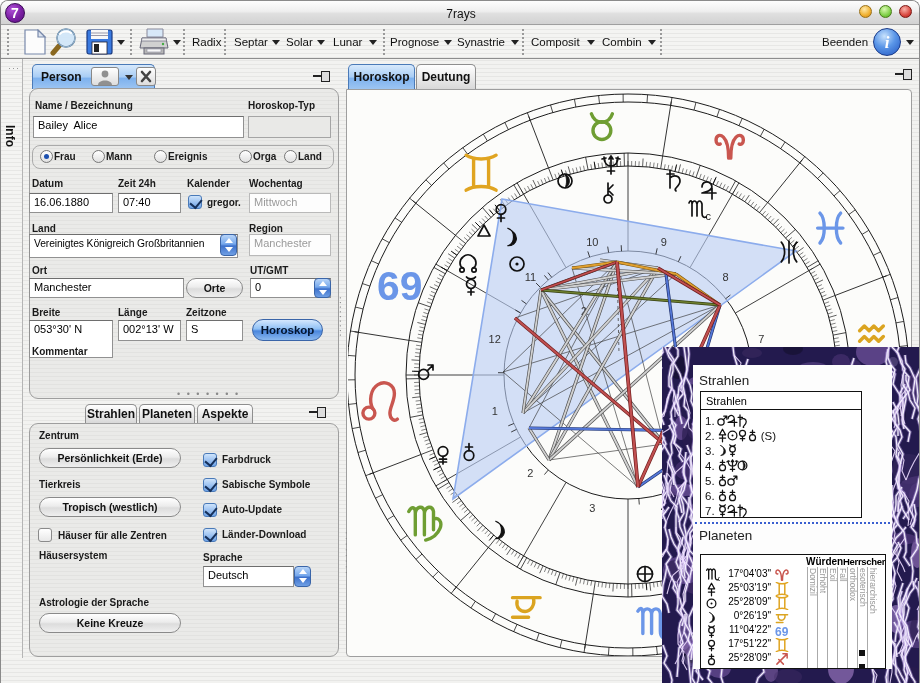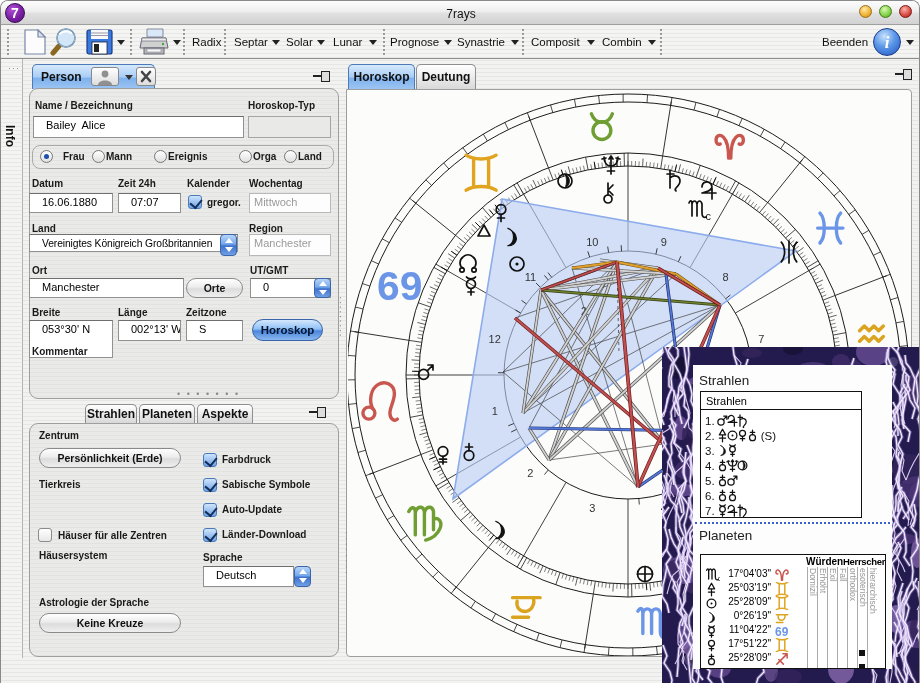--- a/index.html
+++ b/index.html
@@ -15,21 +15,21 @@
 .tl { position:absolute; top:4px; width:13px; height:13px; border-radius:50%; }
 #toolbar { position:absolute; left:0; top:25px; width:920px; height:33px; border-bottom:1px solid #8d8d8d; }
 .tbtext { position:absolute; top:10px; font-size:11.5px; color:#111; }
 .tsep { position:absolute; top:3px; height:26px; width:0; border-left:2px dotted #9a9a9a; }
 .darr { position:absolute; width:0; height:0; border-left:4px solid transparent; border-right:4px solid transparent; border-top:5px solid #222; }
 #infostrip { position:absolute; left:0; top:58px; width:22px; height:599px; border-right:1px solid #b5b5b5; }
 #infotext { position:absolute; left:-6px; top:74px; width:30px; font-size:12px; font-weight:bold; color:#111; transform:rotate(90deg); transform-origin:center; }
 .panel { position:absolute; border:1px solid #9e9e9e; border-radius:9px;
   background:repeating-linear-gradient(to bottom,#eaeae8 0px,#eaeae8 3px,#e2e2e0 3px,#e2e2e0 4px); }
 .lbl { position:absolute; font-size:10px; font-weight:bold; color:#1a1a1a; white-space:nowrap; }
-.inp { position:absolute; background:#fff; border:1px solid #919191; border-top-color:#6e6e6e; font-size:11px; color:#000; padding:2px 12px; white-space:nowrap; overflow:hidden;}
+.inp { position:absolute; background:#fff; border:1px solid #919191; border-top-color:#6e6e6e; font-size:11px; color:#000; padding:2px 4px; white-space:nowrap; overflow:hidden;}
 .inpd { position:absolute; background:#fdfdfd; border:1px solid #b9b9b9; font-size:11px; color:#9a9a9a; padding:2px 4px; white-space:nowrap; overflow:hidden;}
 .tab { position:absolute; height:25px; border:1px solid #8e8e8e; border-bottom:none; border-radius:5px 5px 0 0;
   background:linear-gradient(to bottom,#ffffff,#e8e8e8 60%,#d8d8d8); font-size:12px; font-weight:bold; color:#111; text-align:center; }
 .tabsel { background:linear-gradient(to bottom,#d7e9fc 0%,#a8cdf5 50%,#7db1ee 55%,#9dc5f2 100%); border-color:#4a7ab8; font-weight:bold; }
 .pill { position:absolute; border:1px solid #8a8a8a; border-radius:10px;
   background:linear-gradient(to bottom,#ffffff,#ececec 45%,#dcdcdc 55%,#efefef); font-size:10.5px; font-weight:bold; color:#111; text-align:center; }
 .bluepill { position:absolute; border:1px solid #3a65a8; border-radius:11px;
   background:linear-gradient(to bottom,#d5e8fd 0%,#8fc0f5 45%,#4a86dd 55%,#8ab8ef 100%); font-size:11.5px; font-weight:bold; color:#03142e; text-align:center; }
 .stepper { position:absolute; width:17px; border-radius:4px; background:linear-gradient(to bottom,#b7d4f8 0%,#76a8ec 45%,#3e72cc 55%,#6f9fe4 100%); border:1px solid #3a65a8; }
 .uarr { position:absolute; left:4px; width:0; height:0; border-left:4px solid transparent; border-right:4px solid transparent; border-bottom:5px solid #fff; }
@@ -135,41 +135,41 @@
         </svg></span>
 </div>
 <div class="pin" style="left:312px;top:70px;"></div>
 <div class="panel" style="left:28px;top:87px;width:310px;height:311px;"></div>
 <div class="lbl" style="left:34px;top:99px;">Name / Bezeichnung</div>
 <div class="lbl" style="left:247px;top:99px;">Horoskop-Typ</div>
 <div class="inp" style="left:32px;top:115px;width:211px;height:22px;">Bailey&nbsp; Alice</div>
 <div class="inp" style="left:247px;top:115px;width:83px;height:22px;background:#e9e9e7;border-color:#a5a5a5;"></div>
 <div class="grp" style="left:31px;top:144px;width:302px;height:24px;"></div>
 <div class="rad radsel" style="left:39px;top:149px;"></div>
-<div class="lbl" style="left:62px;top:150px;text-align:center;">Frau</div>
+<div class="lbl" style="left:53px;top:150px;text-align:center;">Frau</div>
 <div class="rad" style="left:91px;top:149px;"></div>
 <div class="lbl" style="left:105px;top:150px;">Mann</div>
 <div class="rad" style="left:153px;top:149px;"></div>
 <div class="lbl" style="left:167px;top:150px;">Ereignis</div>
 <div class="rad" style="left:238px;top:149px;"></div>
 <div class="lbl" style="left:252px;top:150px;">Orga</div>
 <div class="rad" style="left:283px;top:149px;"></div>
 <div class="lbl" style="left:297px;top:150px;">Land</div>
 <div class="lbl" style="left:31px;top:177px;">Datum</div>
 <div class="lbl" style="left:117px;top:177px;">Zeit 24h</div>
 <div class="lbl" style="left:186px;top:177px;">Kalender</div>
 <div class="lbl" style="left:248px;top:177px;">Wochentag</div>
 <div class="inp" style="left:28px;top:192px;width:84px;height:20px;">16.06.1880</div>
-<div class="inp" style="left:117px;top:192px;width:63px;height:20px;">07:07</div>
+<div class="inp" style="left:117px;top:192px;width:63px;height:20px;">07:40</div>
 <div class="chk" style="left:187px;top:194px;"></div>
 <div class="lbl" style="left:206px;top:196px;">gregor.</div>
 <div class="inpd" style="left:248px;top:192px;width:82px;height:20px;">Mittwoch</div>
 <div class="lbl" style="left:31px;top:222px;">Land</div>
 <div class="lbl" style="left:248px;top:222px;">Region</div>
-<div class="inp" style="left:28px;top:233px;width:209px;height:18px;"><span style="font-size:10.3px;letter-spacing:-0.1px">Vereinigtes Königreich Großbritannien</span></div>
+<div class="inp" style="left:28px;top:233px;width:209px;height:24px;"><span style="font-size:10.3px;letter-spacing:-0.1px">Vereinigtes Königreich Großbritannien</span></div>
 <div class="stepper" style="left:219px;top:233px;height:22px;">
       <div class="uarr" style="top:3px"></div>
       <div class="dnarr" style="top:12px"></div>
     </div>
 <div class="inpd" style="left:248px;top:233px;width:82px;height:22px;">Manchester</div>
 <div class="lbl" style="left:31px;top:264px;">Ort</div>
 <div class="lbl" style="left:249px;top:264px;">UT/GMT</div>
 <div class="inp" style="left:28px;top:277px;width:155px;height:20px;">Manchester</div>
 <div class="pill" style="left:185px;top:277px;width:57px;height:20px;line-height:19px;">Orte</div>
 <div class="inp" style="left:249px;top:277px;width:81px;height:20px;">0</div>
@@ -189,20 +189,21 @@
 <div class="dots" style="left:334px;top:295px;writing-mode:vertical-rl;letter-spacing:1px;">·········</div>
 <div class="tab tabsel" style="left:38px;top:403px;width:44px;height:35px;font-size:13px;line-height:18px;margin-left:48px;">Sicht</div>
 <div class="tab" style="left:84px;top:403px;width:52px;height:19px;line-height:18px;">Strahlen</div>
 <div class="tab" style="left:138px;top:403px;width:56px;height:19px;line-height:18px;">Planeten</div>
 <div class="tab" style="left:196px;top:403px;width:56px;height:19px;line-height:18px;">Aspekte</div>
 <div class="pin" style="left:308px;top:406px;"></div>
 <div class="panel" style="left:28px;top:422px;width:310px;height:234px;"></div>
 <div class="lbl" style="left:38px;top:429px;">Zentrum</div>
 <div class="pill" style="left:38px;top:447px;width:142px;height:20px;line-height:19px;">Persönlichkeit (Erde)</div>
 <div class="lbl" style="left:38px;top:478px;">Tierkreis</div>
+<div class="pill" style="left:38px;top:496px;width:142px;height:20px;line-height:19px;">Tropisch (westlich)</div>
 <div class="chku" style="left:37px;top:527px;"></div>
 <div class="lbl" style="left:57px;top:529px;">Häuser für alle Zentren</div>
 <div class="lbl" style="left:38px;top:549px;">Häusersystem</div>
 <div class="lbl" style="left:38px;top:596px;">Astrologie der Sprache</div>
 <div class="pill" style="left:38px;top:612px;width:142px;height:20px;line-height:19px;">Keine Kreuze</div>
 <div class="chk" style="left:202px;top:452px;"></div>
 <div class="lbl" style="left:221px;top:453px;">Farbdruck</div>
 <div class="chk" style="left:202px;top:477px;"></div>
 <div class="lbl" style="left:221px;top:478px;">Sabische Symbole</div>
 <div class="chk" style="left:202px;top:502px;"></div>

